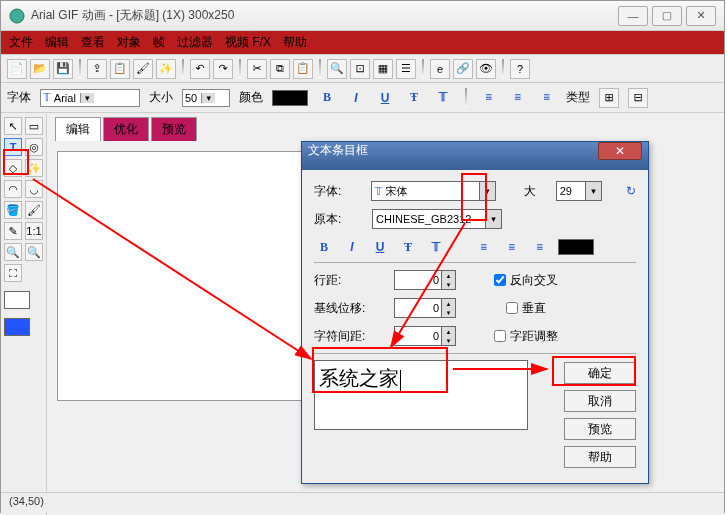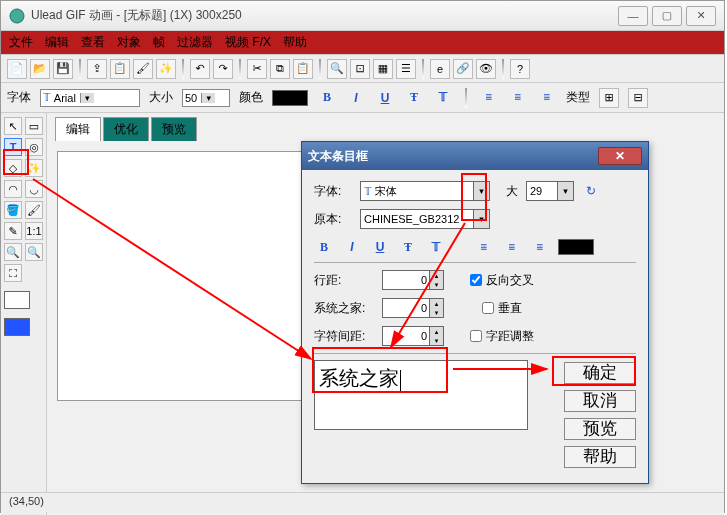--- a/index.html
+++ b/index.html
@@ -22,58 +22,58 @@
 .fmtbtn { width:20px; height:18px; display:inline-flex; align-items:center; justify-content:center; font-weight:bold; color:#2255cc; font-family:Georgia,serif; }
 .colorbox { width:36px; height:16px; background:#000; border:1px solid #666; }
 .mainrow { display:flex; height:430px; }
 .toolpalette { width:46px; background:#eee; border-right:1px solid #ccc; padding:4px 3px; display:flex; flex-direction:column; gap:3px; }
 .toolrow { display:flex; gap:3px; }
 .tool { width:18px; height:18px; border:1px solid #bbb; background:#f5f5f5; display:flex; align-items:center; justify-content:center; font-size:11px; }
 .tool.sel { border:1px solid #3b82f6; background:#dbe9ff; }
 .swatch { width:26px; height:18px; border:1px solid #666; margin-top:6px; }
 .workspace { flex:1; background:#f0f0f0; position:relative; padding:4px; }
 .tabs { height:24px; display:flex; align-items:flex-end; gap:2px; padding-left:4px; }
-.tab { border:1px solid #999; border-bottom:none; padding:3px 10px; font-size:12px; background:#0f766e; }
+.tab { border:1px solid #999; border-bottom:none; padding:3px 10px; font-size:12px; background:#be185d; }
 .tab.active { background:#fff; }
 .canvaswrap { background:#fff; border:1px solid #999; width:280px; height:250px; margin:10px 0 0 6px; position:relative; }
 .statusbar { position:absolute; left:0; right:0; bottom:0; height:20px; border-top:1px solid #ccc; background:#eee; padding:2px 8px; font-size:11px; color:#333; }
 
 .dialog { position:absolute; left:300px; top:140px; width:348px; height:343px; background:#eee; border:1px solid #1e4f8a; box-shadow:2px 2px 6px rgba(0,0,0,0.3); }
-.dtitle { height:28px; background:linear-gradient(#5f87c0,#3a5f97); color:#fff; display:flex; align-items:center; justify-content:space-between; padding:0 6px; font-size:12px;font-weight:bold; }
+.dtitle { height:28px; background:linear-gradient(#5f87c0,#3a5f97); color:#fff; display:flex; justify-content:space-between; padding:0 6px; font-size:12px; }
 .dclose { width:44px; height:18px; background:#c94f4f; border:1px solid #803030; color:#fff; text-align:center; font-size:12px; border-radius:2px; line-height:16px; }
 .dbody { padding:10px 12px; font-size:12px; color:#000; }
-.drow { display:flex; align-items:center; gap:8px; margin-bottom:6px; height:22px; }
+.drow { display:flex; align-items:center; gap:20px; margin-bottom:6px; height:22px; }
 .drow .dl { width:38px; }
 .dcombo { border:1px solid #666; background:#fff; height:20px; display:flex; align-items:center; font-size:11px; }
 .dcombo .txt { flex:1; padding:0 3px; }
 .dcombo .arr { width:16px; height:100%; border-left:1px solid #666; background:#ddd; text-align:center; font-size:9px; line-height:18px; }
 .fmtrow { display:flex; align-items:center; gap:8px; margin:8px 0 4px 0; }
 .hr { height:1px; background:#aaa; margin:6px 0; }
 .spin { display:flex; border:1px solid #666; height:20px; width:62px; background:#fff; align-items:center; }
 .spin .txt { flex:1; text-align:right; padding:0 2px; font-size:11px; }
 .spin .btns { width:14px; display:flex; flex-direction:column; border-left:1px solid #666; }
 .spin .btns div { height:9px; font-size:7px; text-align:center; background:#ddd; line-height:9px; }
 .chk { display:flex; align-items:center; gap:4px; font-size:12px; }
 .chk input { width:12px; height:12px; }
 .textarea { border:1px solid #666; background:#fff; width:214px; height:70px; padding:4px; font-size:20px; font-family:SimSun; position:relative; }
 .textarea .caret { display:inline-block; width:1px; height:22px; background:#000; vertical-align:bottom; margin-left:1px; }
 .btnstack { position:absolute; right:12px; top:220px; display:flex; flex-direction:column; gap:6px; }
-.dbtn { width:72px; height:22px; border:1px solid #888; background:#f3f3f3; font-size:17px; text-align:center; line-height:20px; }
+.dbtn { width:72px; height:22px; border:1px solid #888; background:#f3f3f3; font-size:12px; text-align:center; line-height:20px; }
 .redframe { position:absolute; border:2px solid red; pointer-events:none; }
 .arrow { position:absolute; pointer-events:none; }
 </style>
 </head>
 <body>
 
 <div class="window">
   <div class="titlebar">
     <svg class="icon" viewBox="0 0 16 16">
         <circle cx="8" cy="8" r="7" fill="#4a9" stroke="#275"></circle>
       </svg>
-    <span class="title">Ulead GIF 动画 - [无标题] (1X) 300x250</span>
+    <span class="title">Arial GIF 动画 - [无标题] (1X) 300x250</span>
     <div class="winbtns">
       <div class="winbtn">—</div>
       <div class="winbtn">▢</div>
       <div class="winbtn">✕</div>
     </div>
   </div>
 
   <div class="menubar">
     <span>文件</span>
     <span>编辑</span>
@@ -242,21 +242,21 @@
               <div>▴</div>
               <div>▾</div>
             </div>
           </div>
         <label class="chk" style="margin-left:18px">
             <input type="checkbox" checked="" style="">
             <span>反向交叉</span>
           </label>
       </div>
       <div class="drow">
-        <span style="width:60px">系统之家:</span>
+        <span style="width:60px">基线位移:</span>
         <div class="spin">
             <span class="txt">0</span>
             <div class="btns">
               <div>▴</div>
               <div>▾</div>
             </div>
           </div>
         <label class="chk" style="margin-left:30px">
             <input type="checkbox" style="">
             <span>垂直</span>

